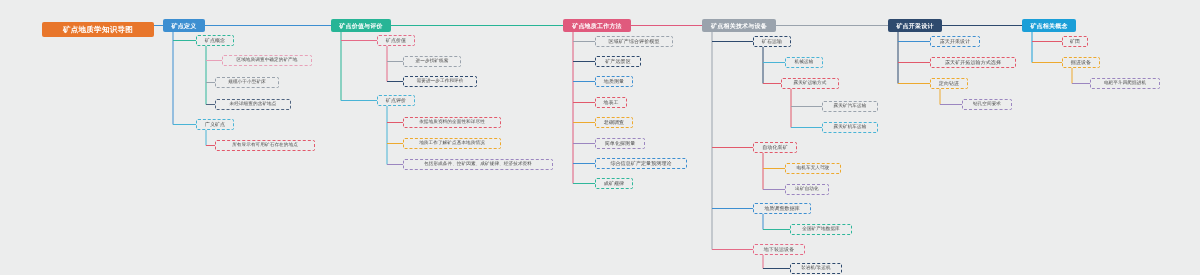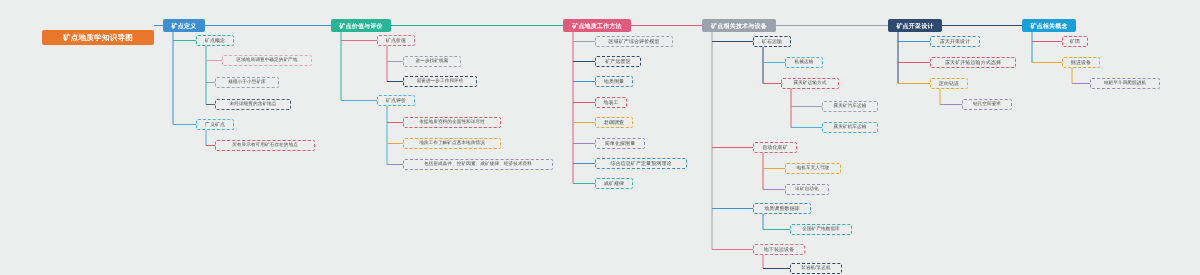--- a/index.html
+++ b/index.html
@@ -108,21 +108,21 @@
       <path d="M898,83.5 H930" stroke="#eda92e" fill="none" stroke-width="1"></path>
       <path d="M940,89 V104.5" stroke="#eda92e" fill="none" stroke-width="1"></path>
       <path d="M940,104.5 H962" stroke="#9b86c0" fill="none" stroke-width="1"></path>
       <path d="M942,25.5 H1022" stroke="#2e4a6e" fill="none" stroke-width="1"></path>
       <path d="M1032,25.5 V62.5" stroke="#1b9fd8" fill="none" stroke-width="1"></path>
       <path d="M1032,41.5 H1062" stroke="#e2596b" fill="none" stroke-width="1"></path>
       <path d="M1032,62.5 H1062" stroke="#eda92e" fill="none" stroke-width="1"></path>
       <path d="M1072,68 V83.5" stroke="#eda92e" fill="none" stroke-width="1"></path>
       <path d="M1072,83.5 H1090" stroke="#9b86c0" fill="none" stroke-width="1"></path>
     </svg>
-<div class="node n-root" style="left: 42px; top: 30px; min-width: 112px; height: 15px; background: rgb(232, 118, 43);">矿点地质学知识导图</div>
+<div class="node n-root" style="left: 42px; top: 22px; min-width: 112px; height: 15px; background: rgb(232, 118, 43);">矿点地质学知识导图</div>
     <div class="node n-l1" style="left: 163px; top: 19px; min-width: 42px; height: 13px; background: rgb(61, 143, 209);">矿点定义</div>
     <div class="node n-l2" style="left: 196px; top: 35px; min-width: 38px; height: 11px; border-color: rgb(47, 183, 155);">矿点概念</div>
     <div class="node n-l3" style="left: 222px; top: 55px; min-width: 90px; height: 11px; border-color: rgb(232, 160, 184);">区域地质调查中确定的矿产地</div>
     <div class="node n-l3" style="left: 215px; top: 77px; min-width: 64px; height: 11px; border-color: rgb(154, 163, 173);">规模小于小型矿床</div>
     <div class="node n-l3" style="left: 215px; top: 99px; min-width: 76px; height: 11px; border-color: rgb(79, 100, 128);">未经详细查的含矿地点</div>
     <div class="node n-l2" style="left: 196px; top: 119px; min-width: 38px; height: 11px; border-color: rgb(73, 180, 214);">广义矿点</div>
     <div class="node n-l3" style="left: 215px; top: 140px; min-width: 100px; height: 11px; border-color: rgb(226, 89, 107);">所有显示有可用矿石存在的地点</div>
     <div class="node n-l1" style="left: 331px; top: 19px; min-width: 60px; height: 13px; background: rgb(39, 181, 150);">矿点价值与评价</div>
     <div class="node n-l2" style="left: 377px; top: 35px; min-width: 38px; height: 11px; border-color: rgb(229, 107, 135);">矿点价值</div>
     <div class="node n-l3" style="left: 403px; top: 56px; min-width: 58px; height: 11px; border-color: rgb(154, 163, 173);">进一步找矿线索</div>

